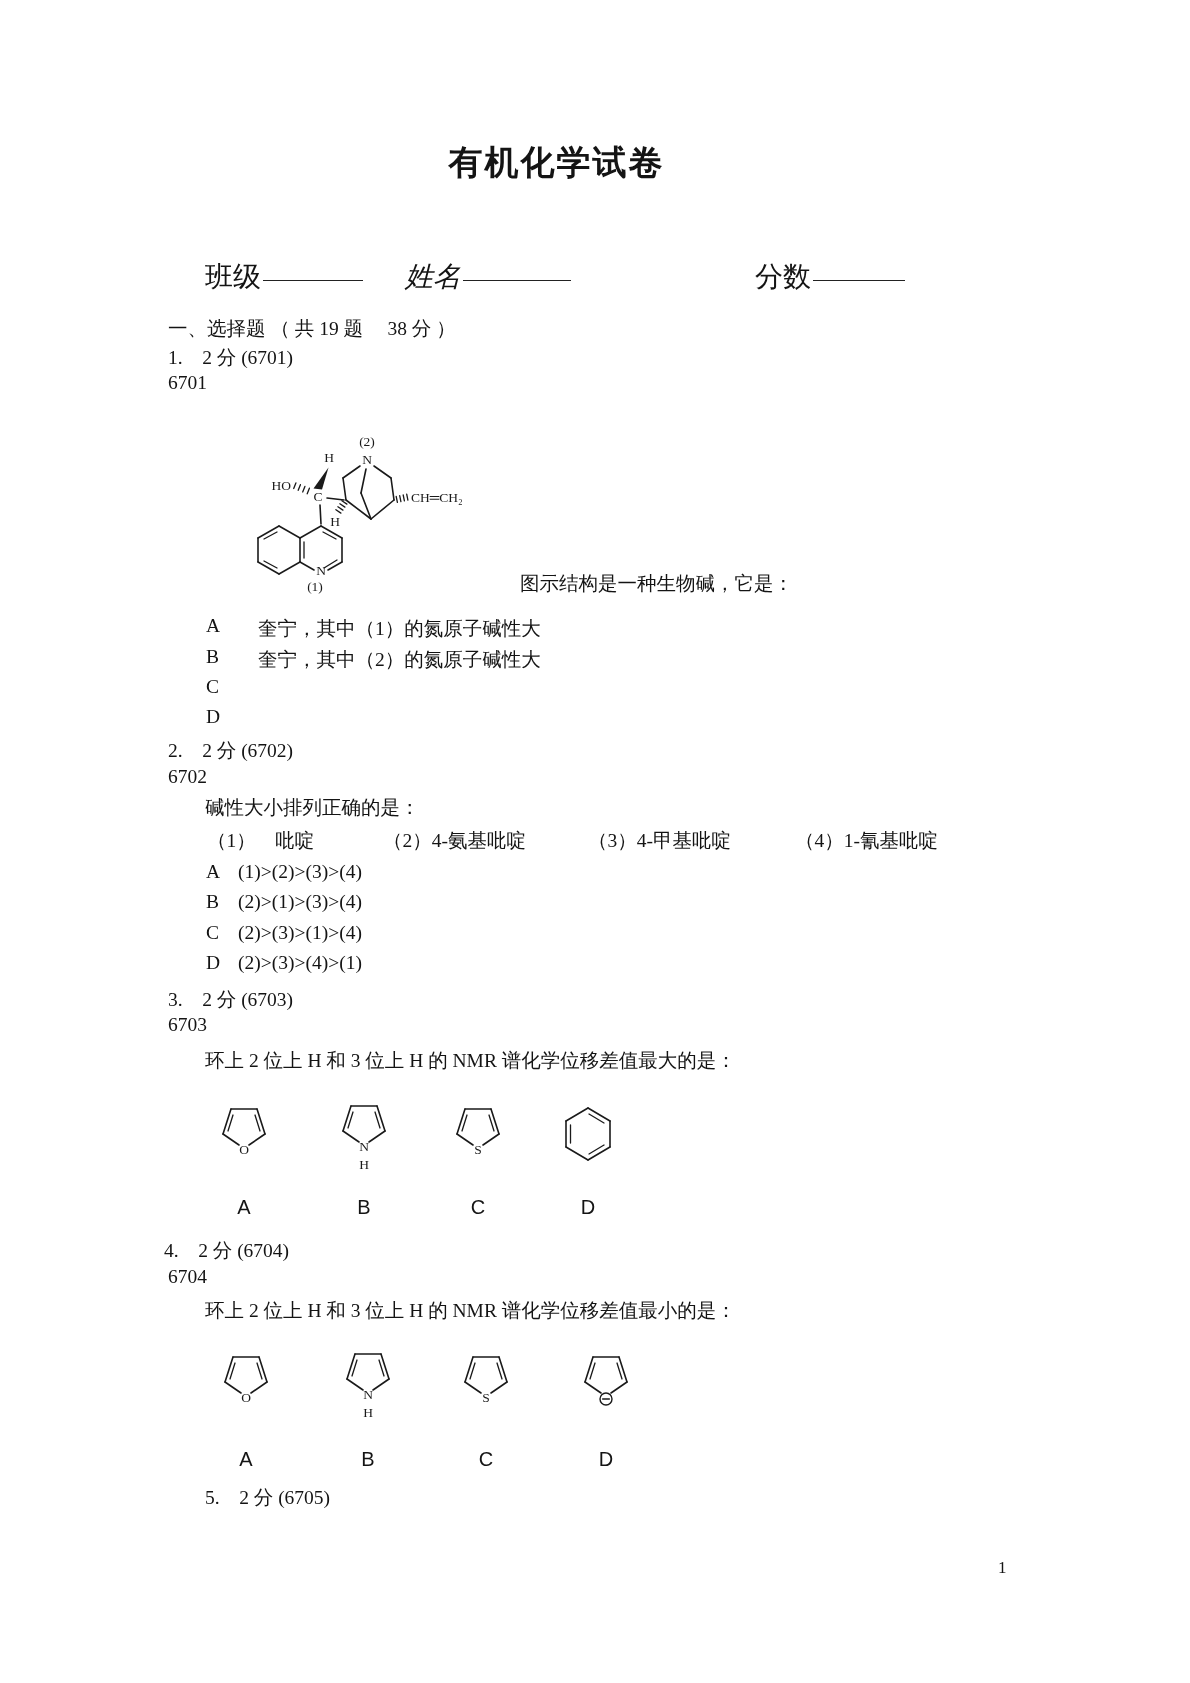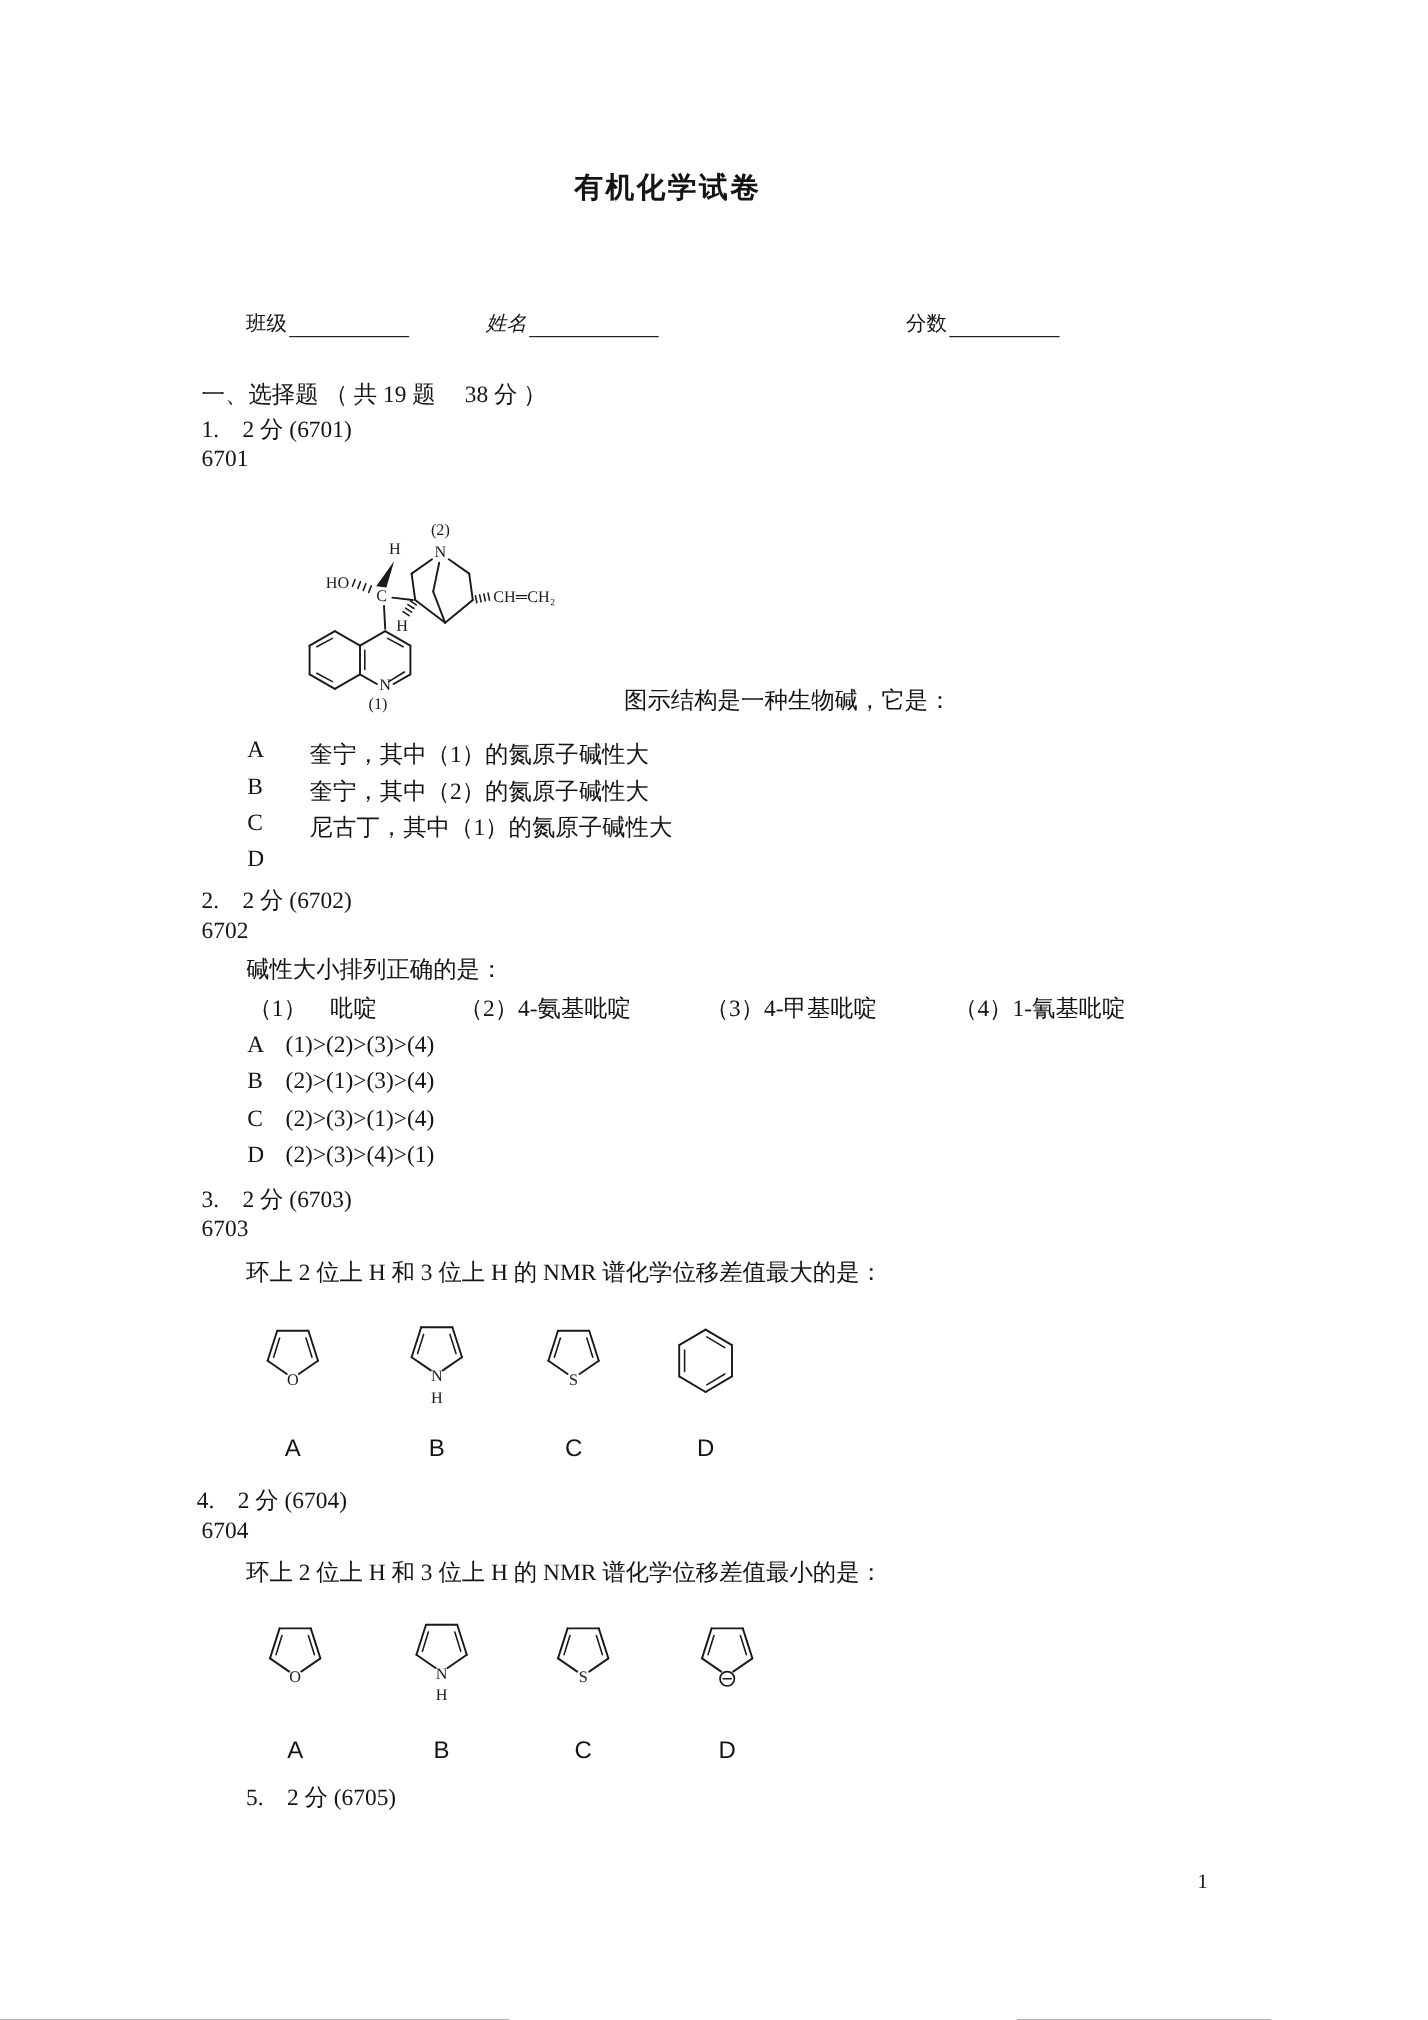--- a/index.html
+++ b/index.html
@@ -2,22 +2,22 @@
 <html><head>
 <meta charset="utf-8">
 <style>
   html,body{margin:0;padding:0;background:#888;}
   .page{
     position:relative;width:1190px;height:1683px;background:#ffffff;
     margin:0 auto;font-family:"Liberation Serif","DejaVu Serif",serif;color:#141414;
     overflow:hidden;
   }
   .abs{position:absolute;white-space:nowrap;}
-  .title{left:0;width:1113px;top:140px;text-align:center;font-size:24px;font-weight:bold;letter-spacing:2px;}
-  .fieldrow{top:258px;font-size:17px;display:flex;align-items:flex-start;}
+  .title{left:0;width:1113px;top:140px;text-align:center;font-size:34px;font-weight:bold;letter-spacing:2px;}
+  .fieldrow{top:258px;font-size:28px;display:flex;align-items:flex-start;}
   .blank{display:inline-block;border-bottom:1.6px solid #222;height:22px;margin-left:2px;}
   .t19{font-size:19.5px;}
   .optletter{font-size:19.5px;}
   .struct-label{font-family:"Liberation Sans","DejaVu Sans",sans-serif;font-size:20px;text-align:center;}
   svg{display:block;}
   svg line, svg polyline{stroke:#1a1a1a;stroke-width:1.6;stroke-linecap:round;fill:none;}
   svg .hash{stroke-width:1.3;}
   svg .thin{stroke-width:1.3;}
   svg text{fill:#1a1a1a;font-family:"Liberation Serif","DejaVu Serif",serif;font-size:13.5px;}
   svg polygon{fill:#1a1a1a;stroke:none;}
@@ -112,21 +112,20 @@
     <text x="90" y="193" text-anchor="middle" font-size="12.5">(1)</text>
   </svg>
 
   <div class="abs t19" style="left:520px;top:570px;">图示结构是一种生物碱，它是：</div>
 
   <div class="abs optletter" style="left:206px;top:615px;">A</div>
   <div class="abs t19" style="left:258px;top:615px;">奎宁，其中（1）的氮原子碱性大</div>
   <div class="abs optletter" style="left:206px;top:646px;">B</div>
   <div class="abs t19" style="left:258px;top:646px;">奎宁，其中（2）的氮原子碱性大</div>
   <div class="abs optletter" style="left:206px;top:676px;">C</div>
-  <div class="abs t19" style="left:258px;top:676px;">尼古丁，其中（1）的氮原子碱性大</div>
   <div class="abs optletter" style="left:206px;top:706px;">D</div>
 
   <div class="abs t19" style="left:168px;top:737px;">2.　2 分 (6702)</div>
   <div class="abs t19" style="left:168px;top:766px;">6702</div>
   <div class="abs t19" style="left:205px;top:794px;">碱性大小排列正确的是：</div>
 
   <div class="abs t19" style="left:207px;top:827px;">（1）　吡啶</div>
   <div class="abs t19" style="left:383px;top:827px;">（2）4-氨基吡啶</div>
   <div class="abs t19" style="left:588px;top:827px;">（3）4-甲基吡啶</div>
   <div class="abs t19" style="left:795px;top:827px;">（4）1-氰基吡啶</div>

